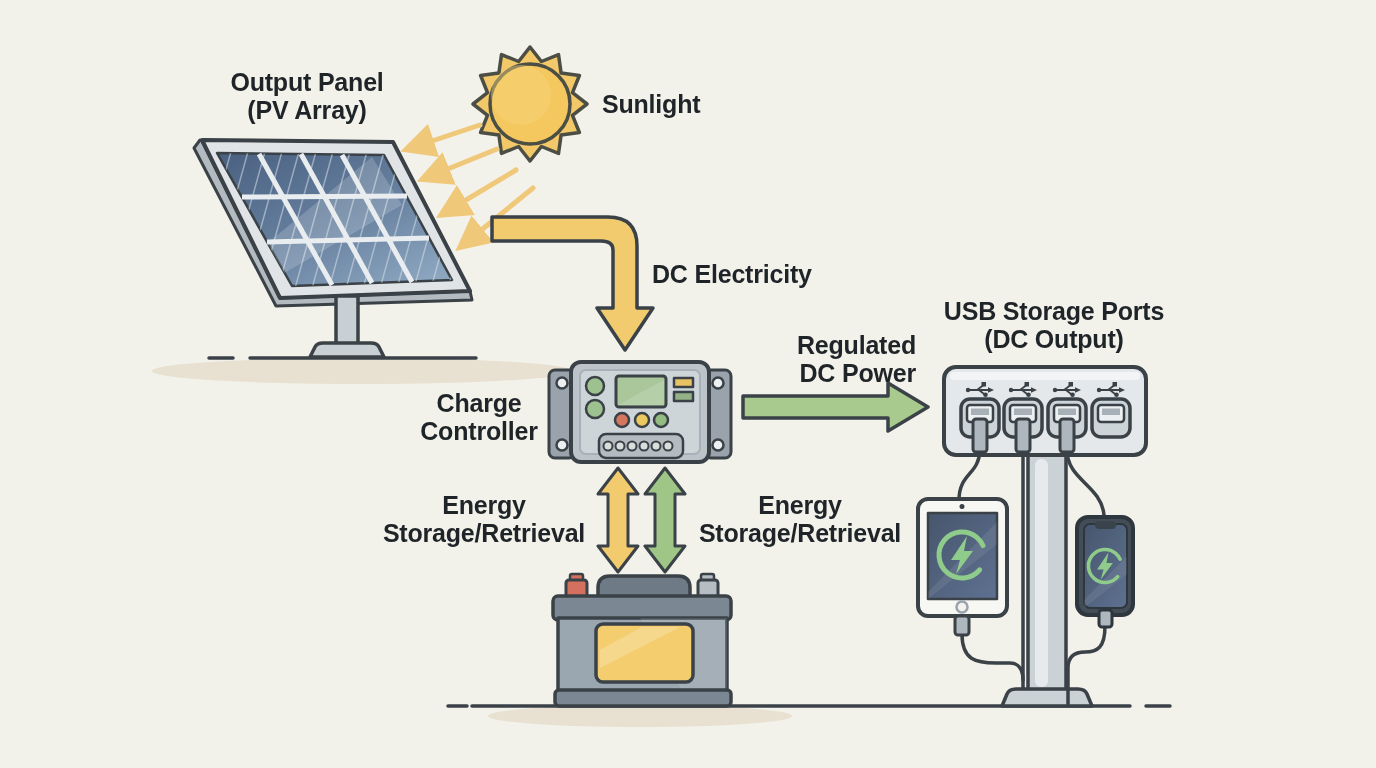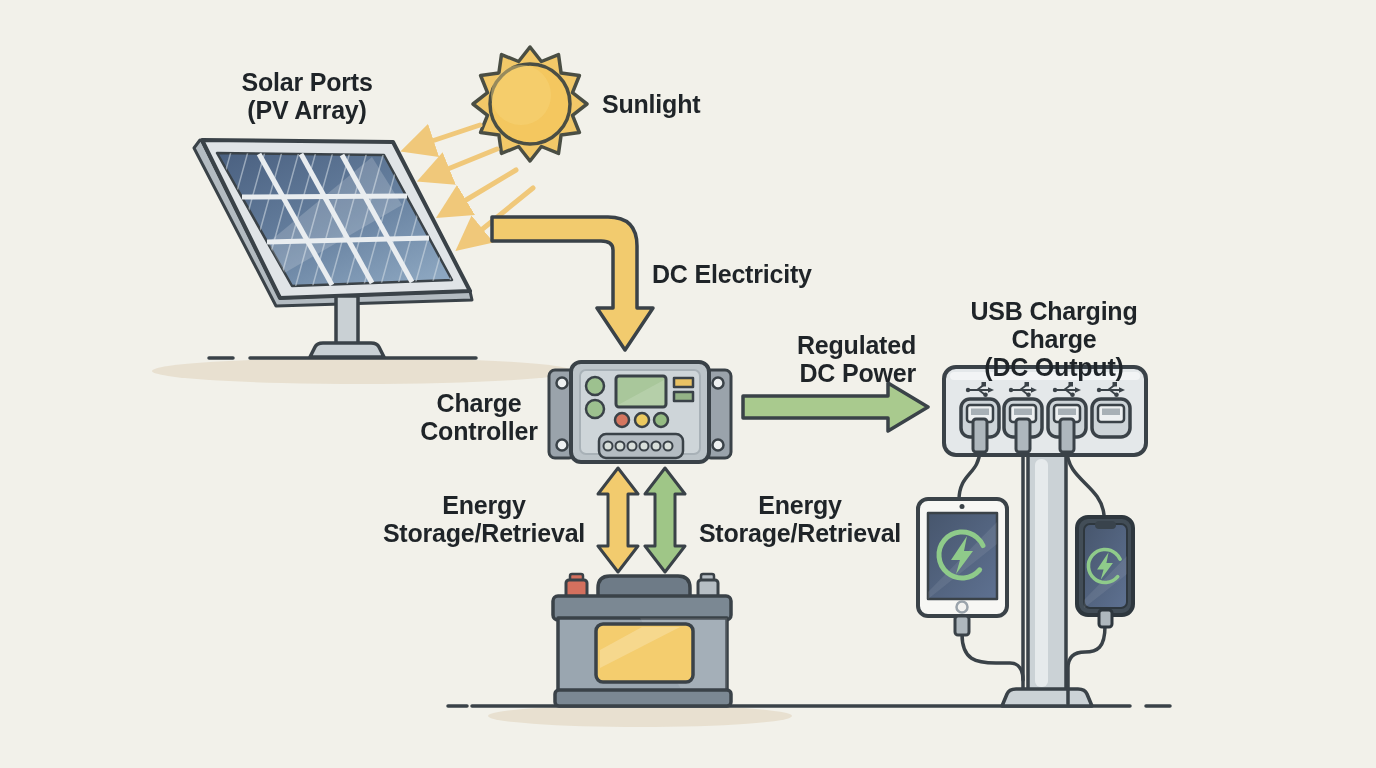--- a/index.html
+++ b/index.html
@@ -221,34 +221,34 @@
       <path class="ln" d="M 598,600 L 598,588 Q 598,576 610,576 L 678,576 Q 690,576 690,588 L 690,600 Z" fill="#6E7B87" stroke="#3A4248" stroke-width="3.5"></path>
       <rect class="ln" x="553" y="596" width="178" height="24" rx="5" fill="#7B8893" stroke="#3A4248" stroke-width="3.5"></rect>
       <rect class="ln" x="558" y="618" width="169" height="78" fill="#9AA6B0" stroke="#3A4248" stroke-width="3.5"></rect>
       <polygon points="640,618 727,618 727,696 685,696" fill="#FFFFFF" opacity="0.1"></polygon>
       <rect class="ln" x="555" y="690" width="176" height="16" rx="4" fill="#7B8893" stroke="#3A4248" stroke-width="3.5"></rect>
       <rect class="ln" x="596" y="624" width="97" height="58" rx="7" fill="#F4CD6E" stroke="#3A4248" stroke-width="3.5"></rect>
       <polygon points="600,668 680,627 642,627 600,650" fill="#FFFFFF" opacity="0.22"></polygon>
     </g>
   </svg>
 
-  <div class="label" style="left:187px;top:68px;width:240px;">Solar Ports
+  <div class="label" style="left:187px;top:68px;width:240px;">Output Panel
 (PV Array)</div>
 
   <div class="label left-align" style="left:602px;top:90px;">Sunlight</div>
 
   <div class="label left-align" style="left:652px;top:260px;">DC Electricity</div>
 
   <div class="label" style="left:398px;top:389px;width:162px;">Charge
 Controller</div>
 
   <div class="label" style="left:746px;top:331px;width:170px;text-align:right;">Regulated
 DC Power</div>
 
-  <div class="label" style="left:929px;top:297px;width:250px;">USB Charging Charge
+  <div class="label" style="left:929px;top:297px;width:250px;">USB Storage Ports
 (DC Output)</div>
 
   <div class="label" style="left:378px;top:491px;width:212px;">Energy
 Storage/Retrieval</div>
 
   <div class="label" style="left:694px;top:491px;width:212px;">Energy
 Storage/Retrieval</div>
 
 
 </div>

